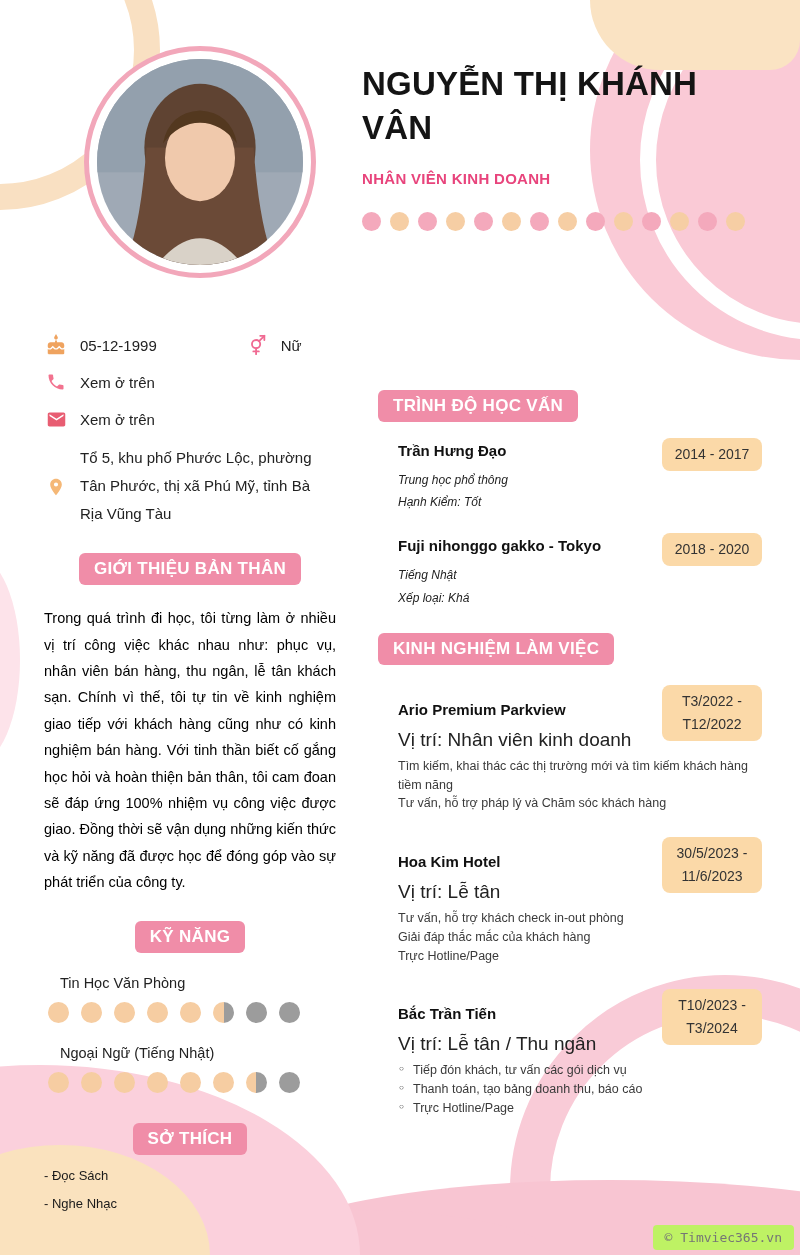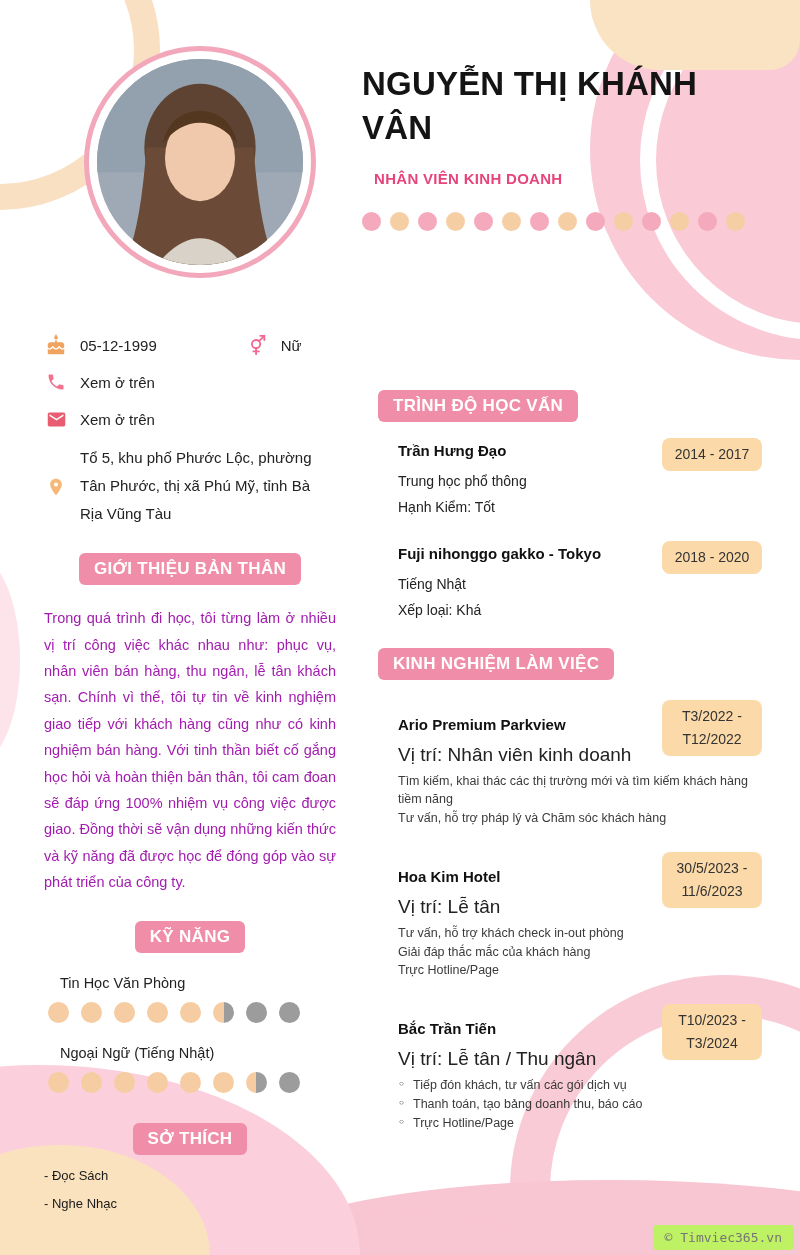--- a/index.html
+++ b/index.html
@@ -36,60 +36,60 @@
     position:absolute; left:84px; top:46px; width:232px; height:232px; z-index:2;
     border-radius:50%; border:5px solid #F2A7BA; background:#fff;
     display:flex; align-items:center; justify-content:center;
   }
   .photo { width:206px; height:206px; border-radius:50%; overflow:hidden; }
   .photo svg { display:block; width:100%; height:100%; }
 
   
   .header-block { position:absolute; left:362px; top:62px; width:394px; z-index:2; }
   .name { font-size:33px; font-weight:700; color:#141414; line-height:1.32; letter-spacing:.2px; }
-  .subtitle { margin-top:21px; font-size:15px; font-weight:700; color:#E8447C; letter-spacing:.3px;margin-left:12px; }
+  .subtitle { margin-top:21px; font-size:15px; font-weight:700; color:#E8447C; letter-spacing:.3px; }
   .dot-row { margin-top:25px; display:flex; gap:9px; }
   .hdot { width:19px; height:19px; border-radius:50%; flex:0 0 auto; }
 
   
   .left-col  { position:absolute; left:44px;  top:333px; width:292px; z-index:2; }
   .right-col { position:absolute; left:378px; top:390px; width:384px; z-index:2; }
 
   
   .c-row { display:flex; align-items:center; margin-bottom:13px; font-size:15px; color:#222; }
   .c-row.address { align-items:center; line-height:1.85; }
   .cicon { width:24px; height:24px; flex:0 0 24px; margin-right:12px; display:flex;
            align-items:center; justify-content:center; }
   .c-row.address .cicon { margin-top:3px; }
   .gender-gap { margin-left:88px; }
 
   
   .sec-badge { display:inline-block; background:#F08DA8; color:#fff; font-weight:700;
                font-size:17px; padding:6px 15px; border-radius:6px; letter-spacing:.3px; }
   .center { text-align:center; }
 
-  .about-text { margin-top:20px; font-size:14.5px; line-height:1.82; color:#a21caf;
+  .about-text { margin-top:20px; font-size:14.5px; line-height:1.82; color:#000000;
                 text-align:justify; }
 
   .skills-block { margin-top:26px; }
   .skill-label { margin:22px 0 0 16px; font-size:14.5px; color:#222; }
   .skill-dots { margin:11px 0 0 4px; display:flex; gap:12px; }
   .sdot { width:21px; height:21px; border-radius:50%; flex:0 0 auto; }
 
   .hobby-block { margin-top:30px; }
   .hobby-line { margin-top:13px; font-size:13px; color:#1a1a1a; }
 
   
   .right-col .sec-badge { margin-bottom:20px; }
   .entry { position:relative; padding-left:20px; margin-bottom:24px; }
   .period-badge { position:absolute; right:0; top:-4px; width:100px; background:#FBD9A8;
                   border-radius:8px; padding:5px 4px; text-align:center; font-size:14px;
                   color:#333; line-height:1.65; }
   .entry-title { font-weight:700; font-size:15px; color:#111; margin-bottom:10px; }
-  .entry-line { font-size:14px; line-height:1.85; color:#222; }
+  .entry-line { font-size:12px; line-height:1.85; color:#222;font-style:italic; }
   .exp .period-badge { top:0; }
   .exp .entry-title { padding-top:16px; }
   .position { margin:11px 0 6px; font-size:19px; color:#222; }
   .detail { font-size:12.5px; line-height:1.5; color:#3a3a3a; }
   .bulleted .detail { position:relative; padding-left:15px; }
   .bulleted .detail::before { content:"○"; position:absolute; left:1px; top:2px;
                               font-size:8px; color:#333; }
   .heading-gap { margin-top:12px; }
 
   

